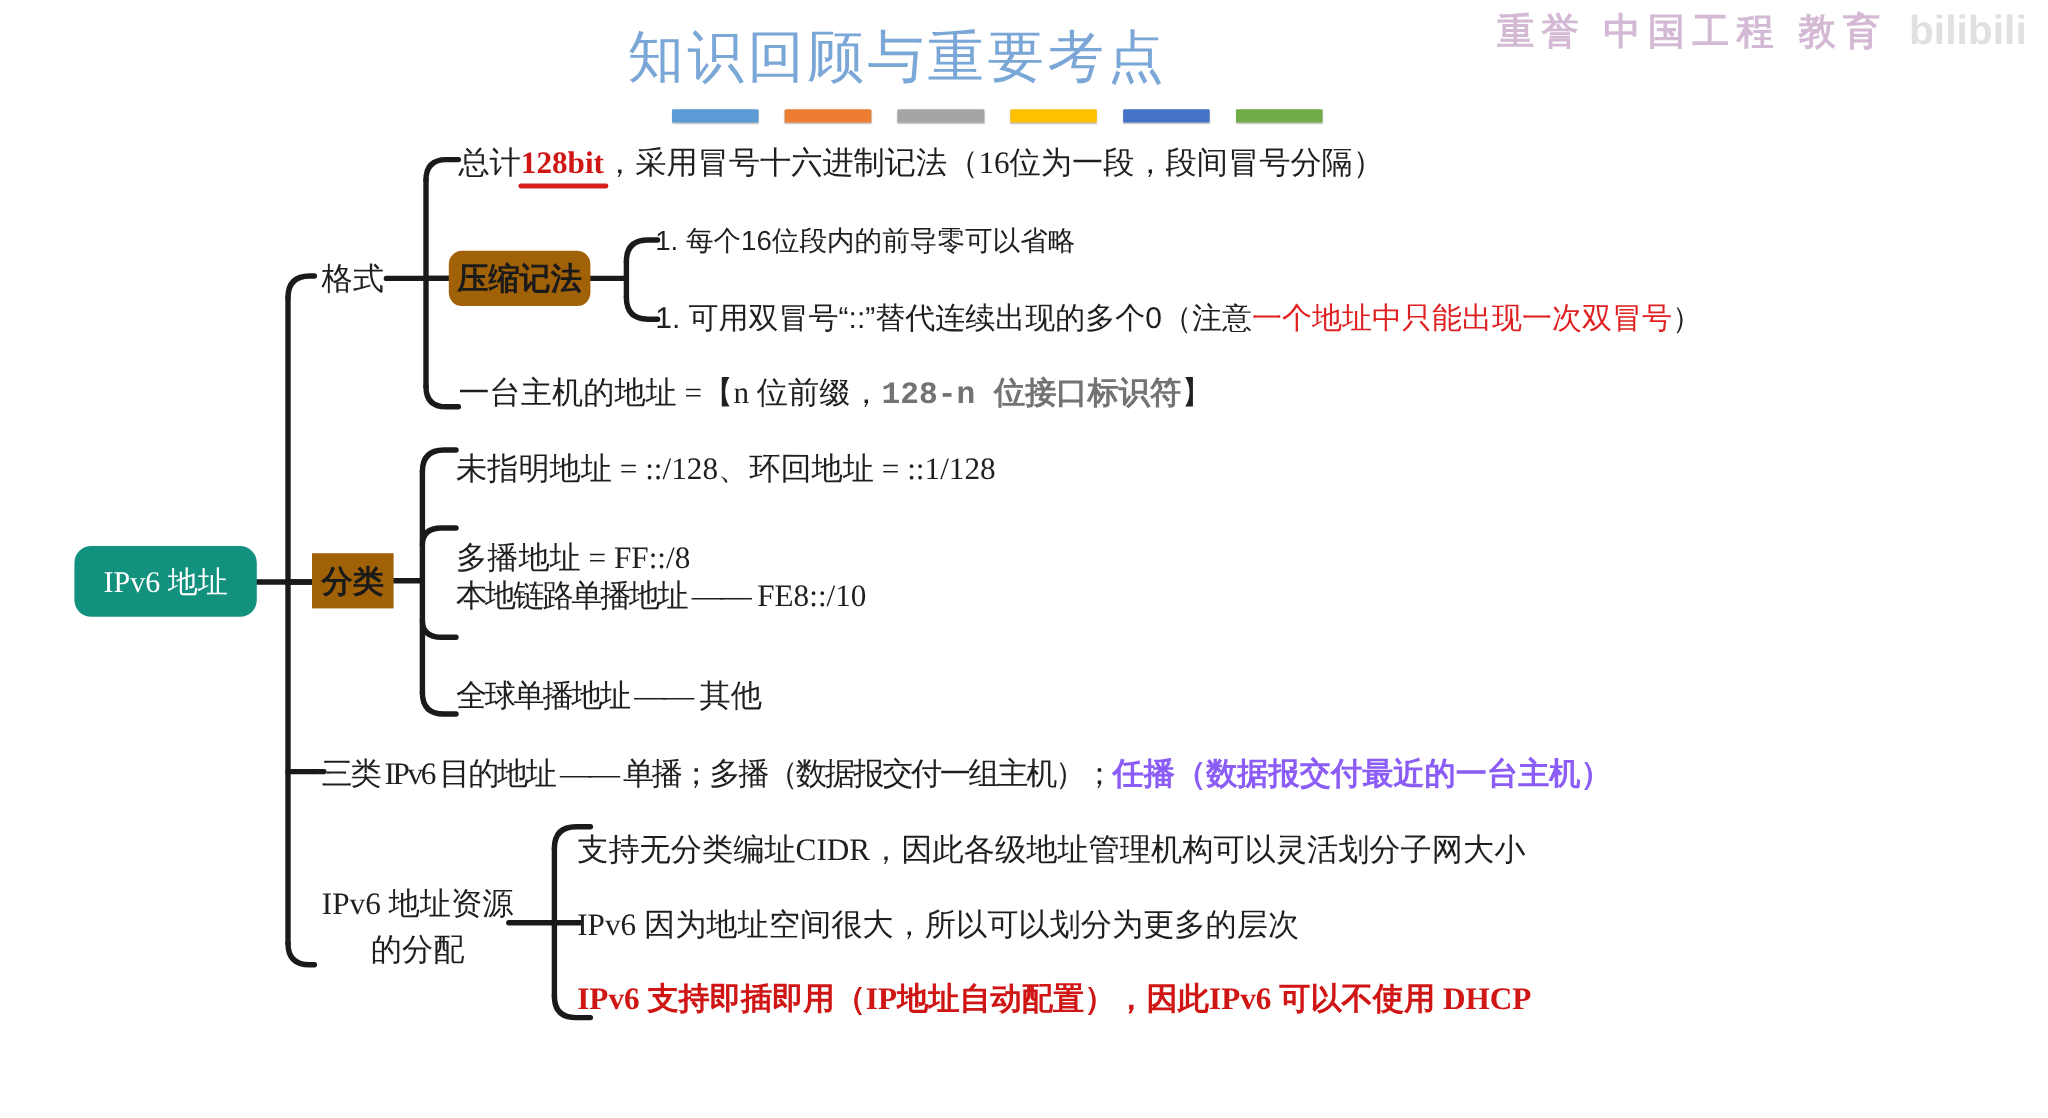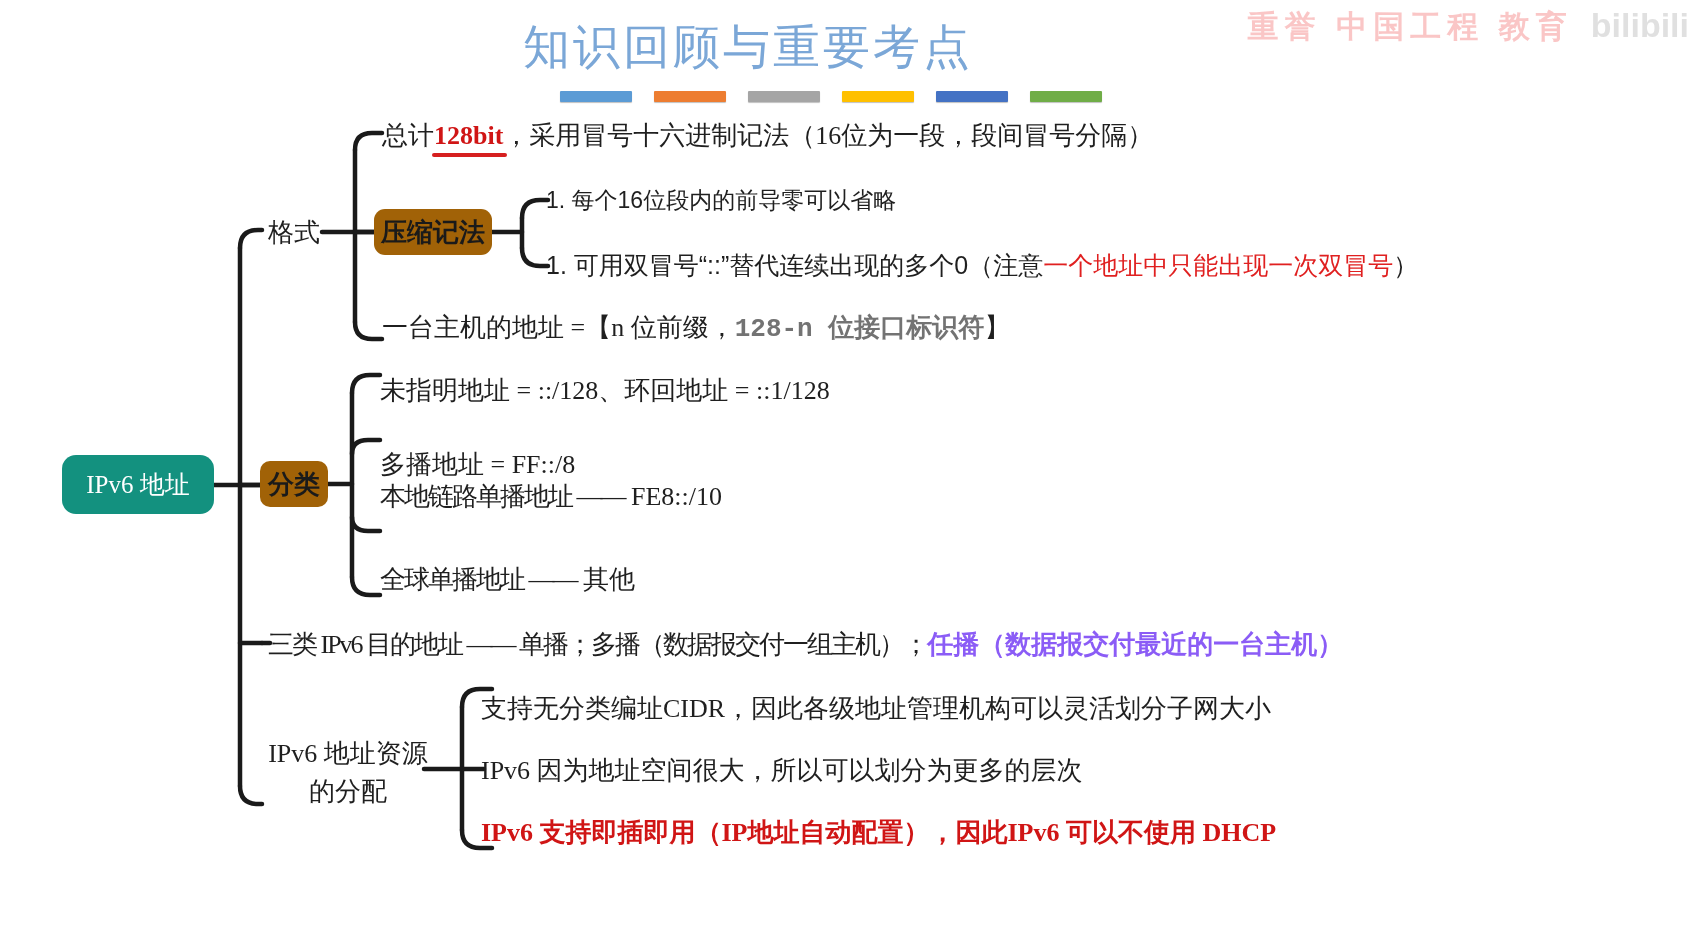--- a/index.html
+++ b/index.html
@@ -18,42 +18,42 @@
     position:absolute;left:0;top:16px;width:1496px;text-align:center;
     font-family:"Liberation Serif","DejaVu Serif",serif;
     font-size:47px;color:#7ba7d7;letter-spacing:3px;font-weight:400;
   }
   .bars{position:absolute;left:560px;top:91px;display:flex;gap:22px;}
   .bars i{display:block;width:72px;height:11px;border-radius:1px;
           box-shadow:0 1px 1px rgba(0,0,0,.25);}
 
   
   .wm{position:absolute;top:6px;right:18px;opacity:.30;pointer-events:none;}
-  .wm .wmtxt{font-family:"Liberation Sans",sans-serif;font-size:31px;color:#ef4444;
+  .wm .wmtxt{font-family:"Liberation Sans",sans-serif;font-size:31px;color:#701a75;
              letter-spacing:6px;font-weight:700;}
   .wm .wmlogo{font-family:"Liberation Sans",sans-serif;font-size:34px;color:#9a9a9a;
              letter-spacing:0px;font-weight:700;margin-left:14px;}
 
   
   .nodebox{
     position:absolute;display:flex;align-items:center;justify-content:center;
     border-radius:12px;box-sizing:border-box;white-space:nowrap;
   }
   .root{
     left:62px;top:455px;width:152px;height:59px;background:#13917f;
     color:#ffffff;font-size:25px;border-radius:14px;
     font-family:"Liberation Serif","DejaVu Serif",serif;
     text-align:right;
   }
   .tagbox{
     background:#a16207;color:#1a1a1a;font-weight:700;
     font-family:"Liberation Sans","DejaVu Sans",sans-serif;
   }
   .tag-compress{left:374px;top:209px;width:118px;height:46px;font-size:26px;border-radius:11px;}
-  .tag-class{left:260px;top:461px;width:68px;height:46px;font-size:26px;border-radius:10px;}
+  .tag-class{left:260px;top:461px;width:68px;height:46px;font-size:26px;border-radius:0;}
 
   
   .txt{
     position:absolute;white-space:nowrap;color:#1f1f1f;
     font-family:"Liberation Serif","DejaVu Serif",serif;
     font-size:26px;line-height:1.3;
   }
   .txt.sans{font-family:"Liberation Sans","DejaVu Sans",sans-serif;}
   .txt.two{white-space:normal;width:172px;text-align:center;line-height:1.45;}
   .red{color:#e02020;}

